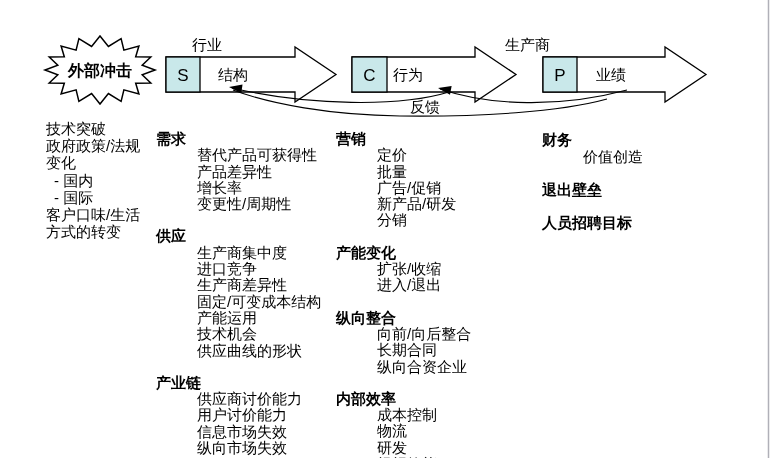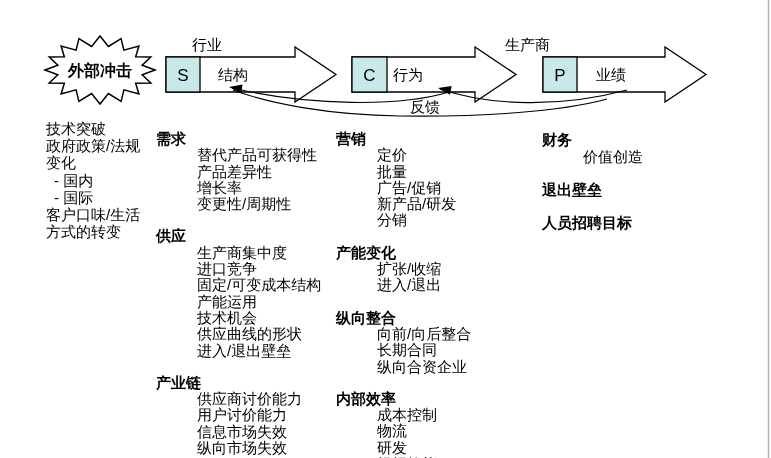--- a/index.html
+++ b/index.html
@@ -65,25 +65,25 @@
     </div>
   <div class="col" id="structure-column">
       <div class="hdr">需求</div>
       <div class="item">替代产品可获得性</div>
       <div class="item">产品差异性</div>
       <div class="item">增长率</div>
       <div class="item">变更性/周期性</div>
       <div class="hdr">供应</div>
       <div class="item">生产商集中度</div>
       <div class="item">进口竞争</div>
+      <div class="item">生产商差异性</div>
       <div class="item">固定/可变成本结构</div>
       <div class="item">产能运用</div>
       <div class="item">技术机会</div>
       <div class="item">供应曲线的形状</div>
-      <div class="item">进入/退出壁垒</div>
       <div class="hdr">产业链</div>
       <div class="item">供应商讨价能力</div>
       <div class="item">用户讨价能力</div>
       <div class="item">信息市场失效</div>
       <div class="item">纵向市场失效</div>
     </div>
   <div class="col" id="conduct-column">
       <div class="hdr">营销</div>
       <div class="item">定价</div>
       <div class="item">批量</div>

